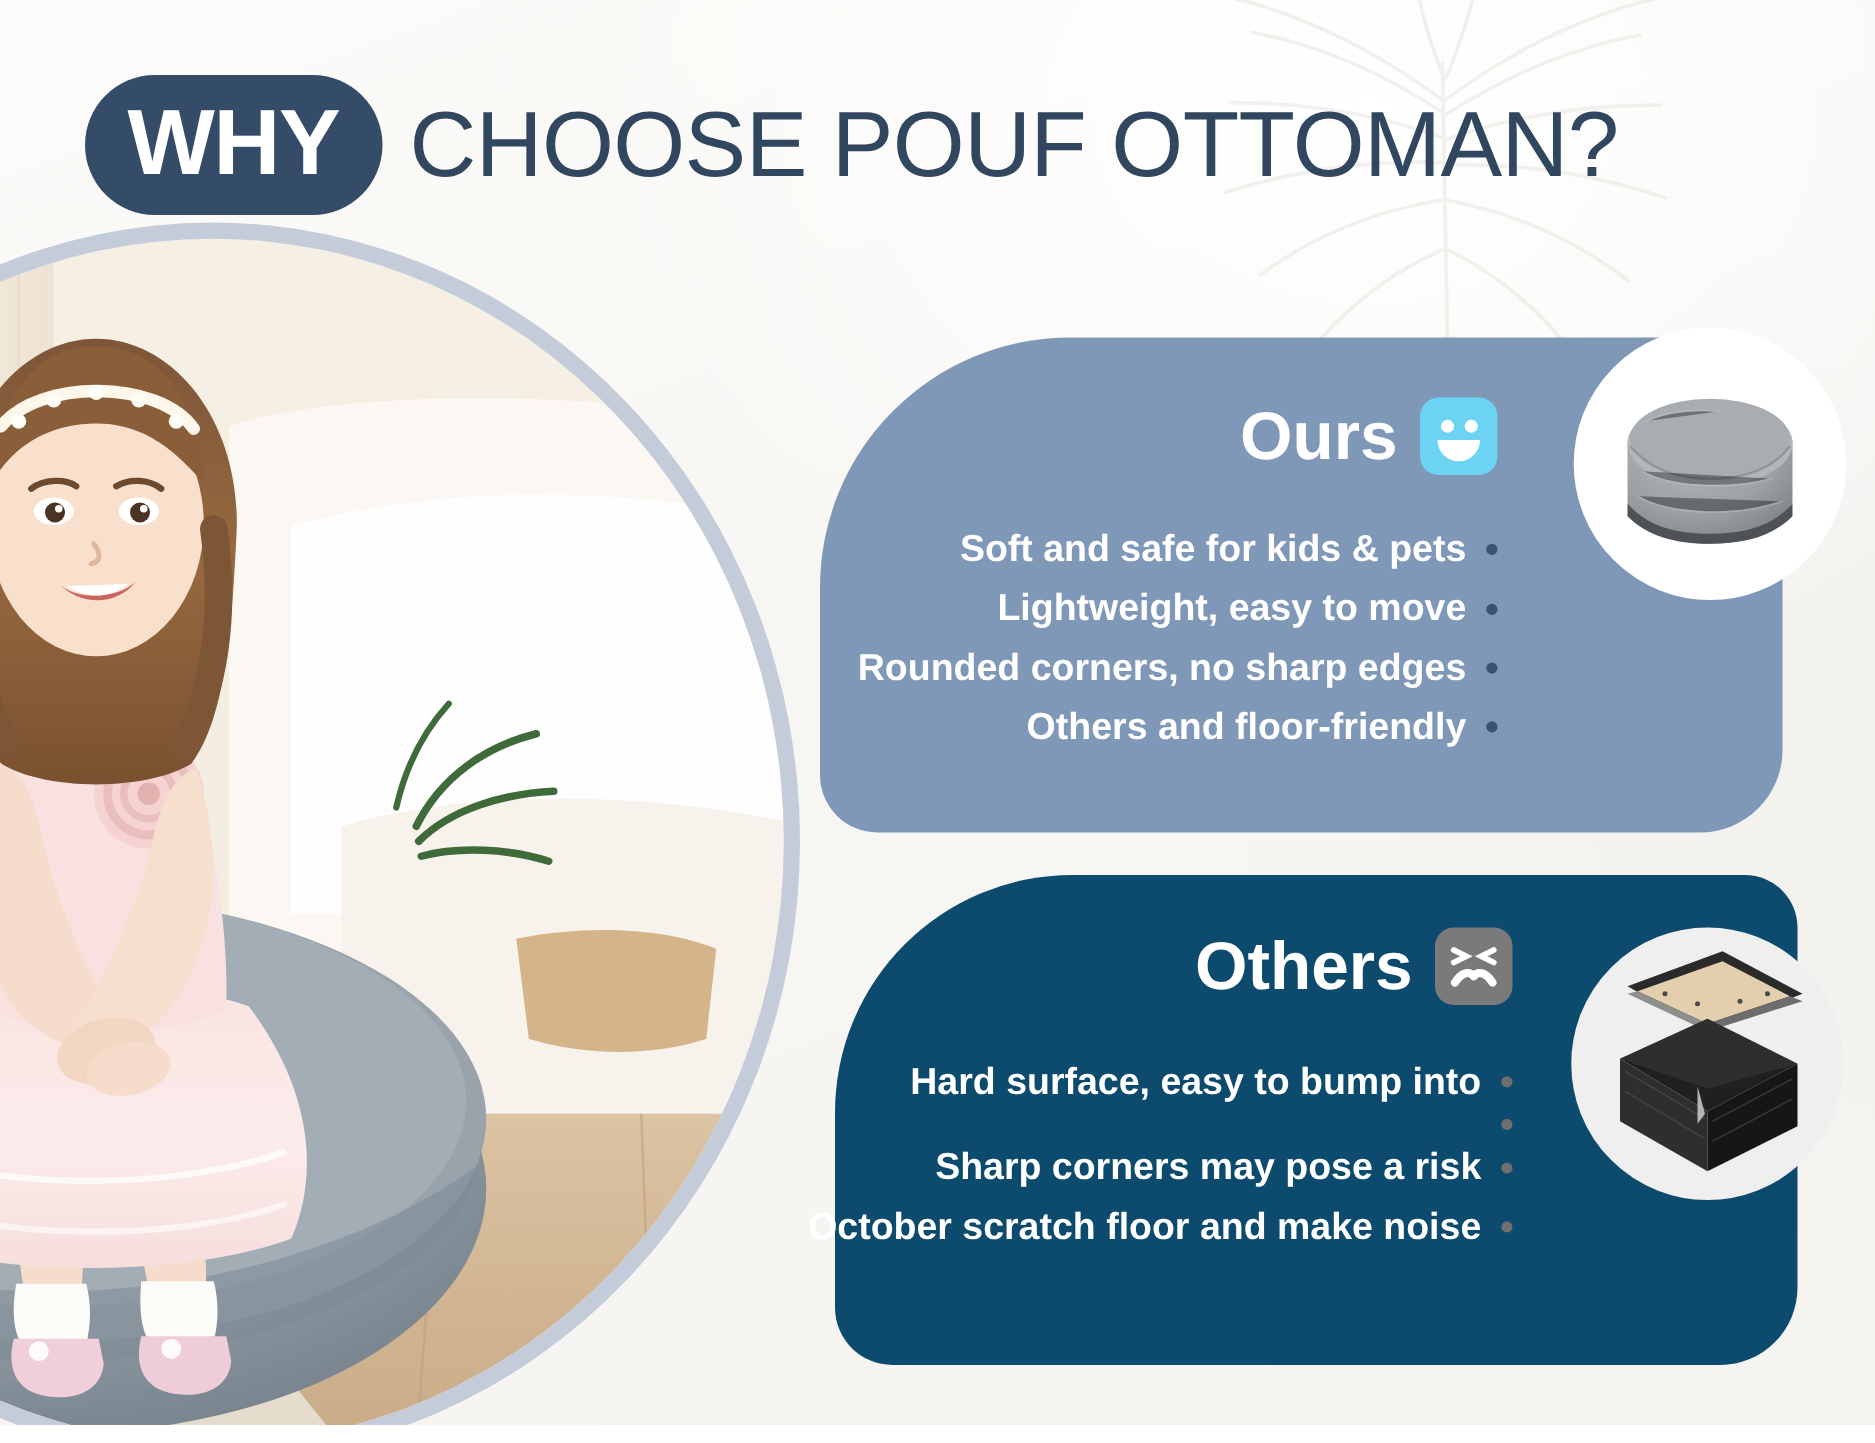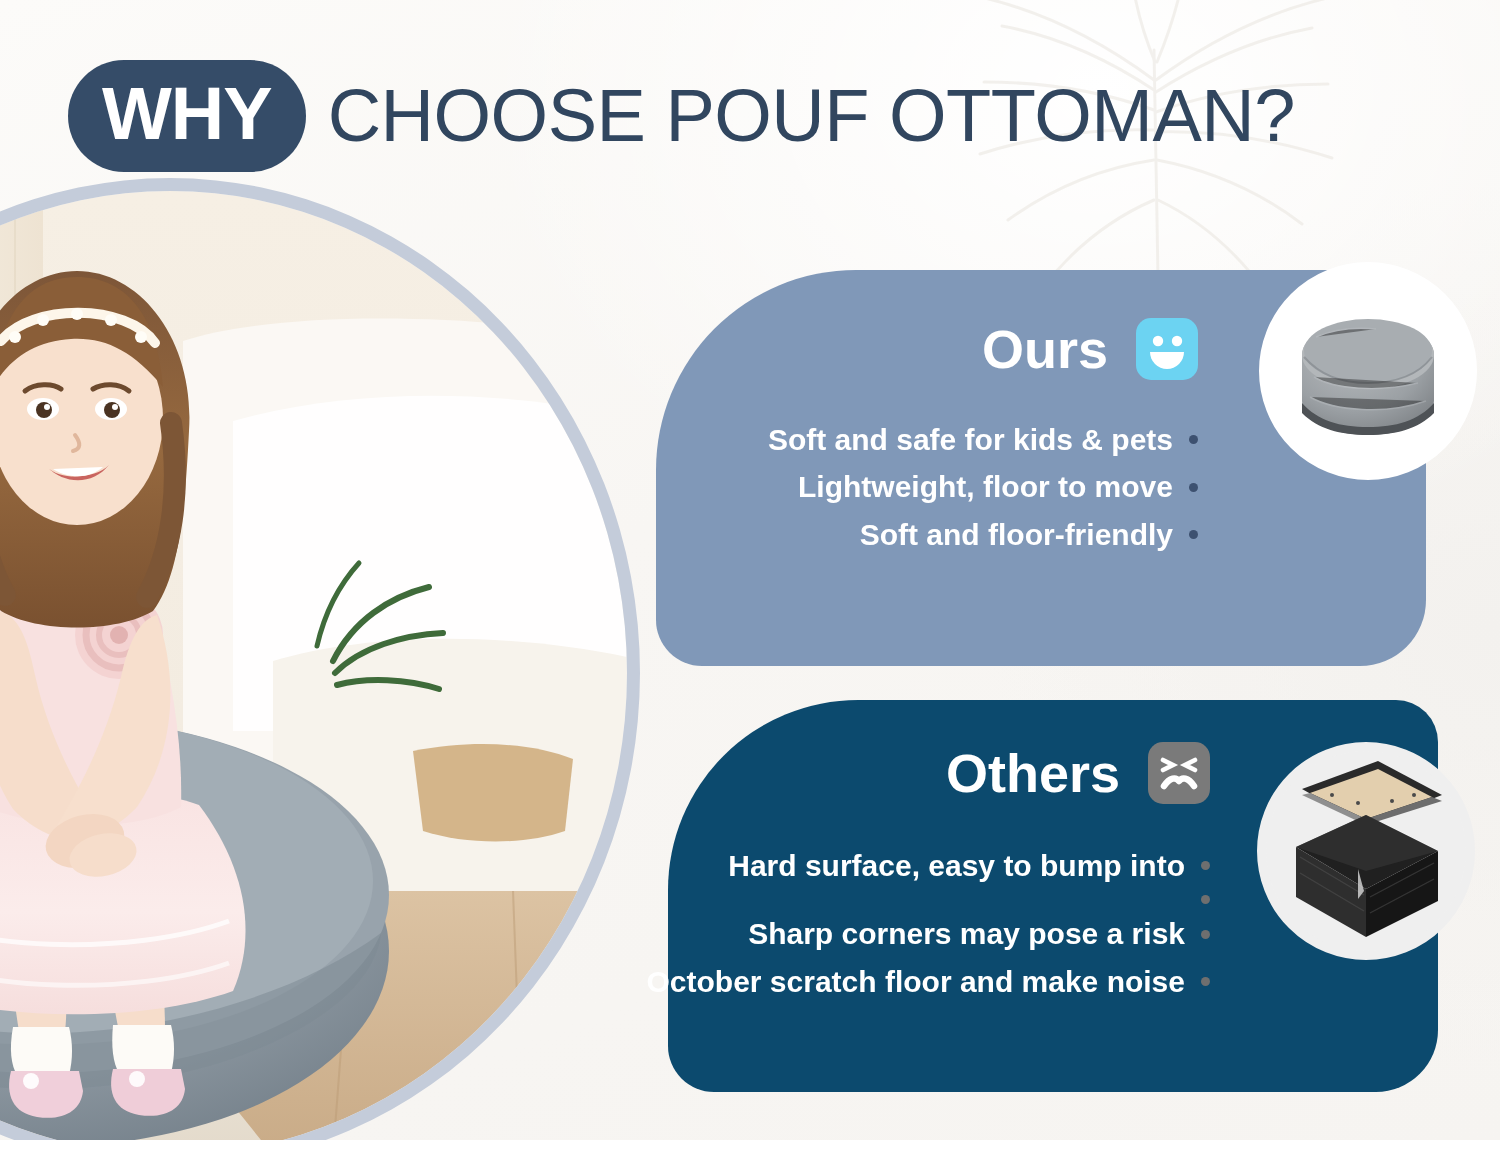--- a/index.html
+++ b/index.html
@@ -115,21 +115,21 @@
     width: 770px;
     height: 392px;
     background: #0c4a6e;
     border-radius: 190px 42px 62px 46px;
   }
 
   .panel-head {
     position: absolute;
     display: flex;
     align-items: center;
-    gap: 28px;
+    gap: 18px;
   }
   .panel-head-ours   { right: 228px; top: 48px; }
   .panel-head-others { right: 228px; top: 42px; }
 
   .panel-title {
     color: #ffffff;
     font-size: 54px;
     font-weight: bold;
     line-height: 1;
     white-space: nowrap;
@@ -405,25 +405,29 @@
         <circle cx="41" cy="23" r="5.2" fill="#ffffff"></circle>
         <path d="M14 34 L48 34 A17 17 0 0 1 14 34 Z" fill="#ffffff"></path>
       </svg>
     </div>
     <div class="bullets bullets-ours">
       <div class="bullet-row">
         <div class="bullet-text">Soft and safe for kids &amp; pets</div>
         <div class="bullet-dot dot-ours"></div>
       </div>
       <div class="bullet-row">
-        <div class="bullet-text">Lightweight, floor to move</div>
+        <div class="bullet-text">Lightweight, easy to move</div>
         <div class="bullet-dot dot-ours"></div>
       </div>
       <div class="bullet-row">
-        <div class="bullet-text">Soft and floor-friendly</div>
+        <div class="bullet-text">Rounded corners, no sharp edges</div>
+        <div class="bullet-dot dot-ours"></div>
+      </div>
+      <div class="bullet-row">
+        <div class="bullet-text">Others and floor-friendly</div>
         <div class="bullet-dot dot-ours"></div>
       </div>
     </div>
   </div>
 
   <div class="thumb thumb-ours">
     <svg class="thumb-inner" viewBox="0 0 200 200">
       <defs>
         <radialGradient id="tpG" cx="0.4" cy="0.25" r="0.9">
           <stop offset="0" stop-color="#bcbfc2"></stop>

